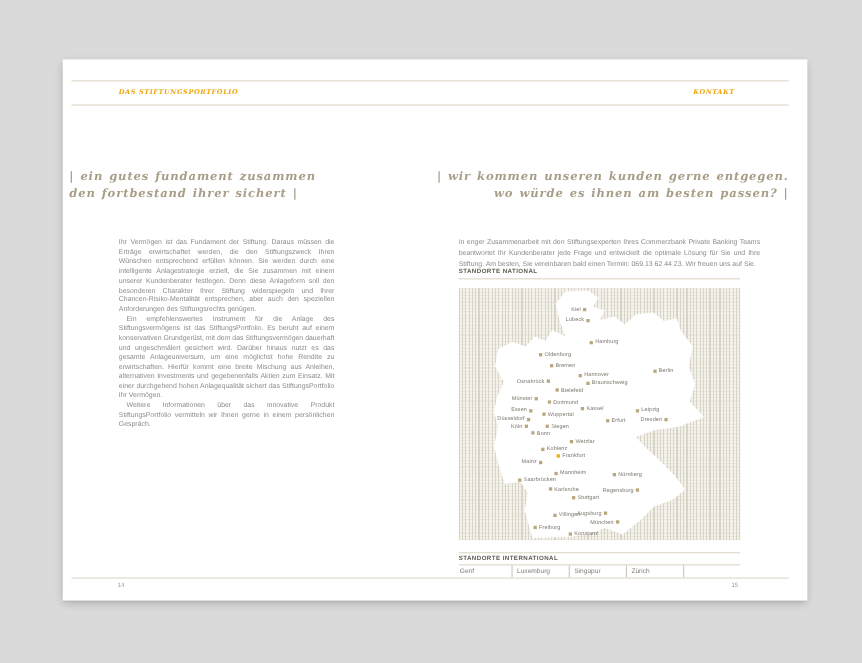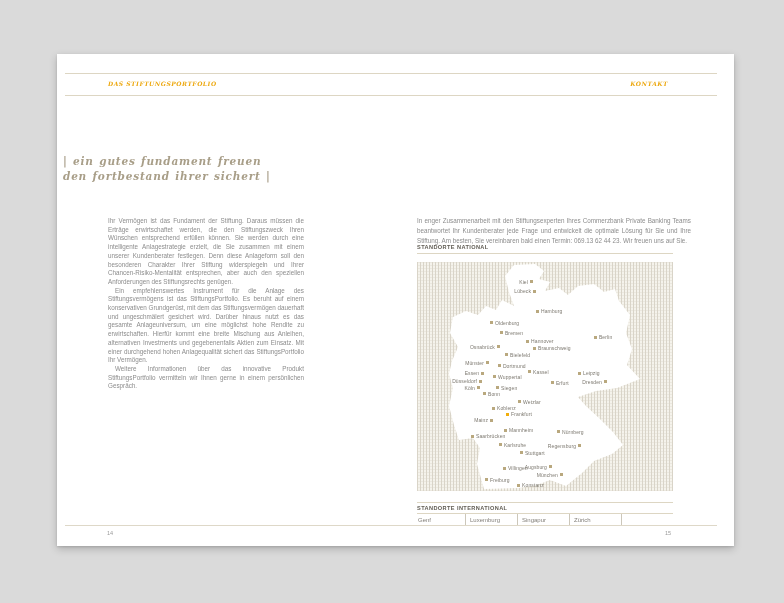--- a/index.html
+++ b/index.html
@@ -83,30 +83,34 @@
 <body>
 
 <div class="spread">
 
   <div class="rule rule-top1"></div>
   <div class="kicker kicker-left">DAS STIFTUNGSPORTFOLIO</div>
   <div class="kicker kicker-right">KONTAKT</div>
   <div class="rule rule-top2"></div>
 
   <div class="heading heading-left">
-    <div>| ein gutes fundament freuen</div>
+    <div>| ein gutes fundament zusammen</div>
     <div>den fortbestand ihrer sichert |</div>
   </div>
   <div class="body-text">
       <p class="body-par">Ihr Vermögen ist das Fundament der Stiftung. Daraus müssen die Erträge erwirtschaftet werden, die den Stiftungszweck Ihren Wünschen entsprechend erfüllen können. Sie werden durch eine intelligente Anlagestrategie erzielt, die Sie zusammen mit einem unserer Kundenberater festlegen. Denn diese Anlageform soll den besonderen Charakter Ihrer Stiftung widerspiegeln und Ihrer Chancen-Risiko-Mentalität entsprechen, aber auch den speziellen Anforderungen des Stiftungsrechts genügen.</p>
       <p class="body-par indent">Ein empfehlenswertes Instrument für die Anlage des Stiftungsvermögens ist das StiftungsPortfolio. Es beruht auf einem konservativen Grundgerüst, mit dem das Stiftungsvermögen dauerhaft und ungeschmälert gesichert wird. Darüber hinaus nutzt es das gesamte Anlageuniversum, um eine möglichst hohe Rendite zu erwirtschaften. Hierfür kommt eine breite Mischung aus Anleihen, alternativen Investments und gegebenenfalls Aktien zum Einsatz. Mit einer durchgehend hohen Anlagequalität sichert das StiftungsPortfolio Ihr Vermögen.</p>
       <p class="body-par indent">Weitere Informationen über das innovative Produkt StiftungsPortfolio vermitteln wir Ihnen gerne in einem persönlichen Gespräch.</p>
     </div>
   <div class="pagenum pn-left">14</div>
 
+  <div class="heading heading-right">
+    <div>| wir kommen unseren kunden gerne entgegen.</div>
+    <div>wo würde es ihnen am besten passen? |</div>
+  </div>
   <div class="intro">In enger Zusammenarbeit mit den Stiftungsexperten Ihres Commerzbank Private Banking Teams beantwortet Ihr Kundenberater jede Frage und entwickelt die optimale Lösung für Sie und Ihre Stiftung. Am besten, Sie vereinbaren bald einen Termin: 069.13 62 44 23. Wir freuen uns auf Sie.</div>
 
   <div class="section-label label-national">STANDORTE NATIONAL</div>
   <div class="rule rule-national"></div>
 
   <div class="map">
     <svg class="germany-svg" viewBox="0 0 256 229" preserveAspectRatio="none">
       <path fill="#ffffff" d="M88,14 L97,3 L118,2 L127,9 L122,17 L133,20 L128,29 L142,26 L151,33
         L161,24 L177,22 L187,30 L198,27 L202,39 L213,53 L209,71 L215,87 L210,103 L223,117
         L200,126 L179,129 L161,135 L169,144 L182,156 L196,170 L206,183 L195,192 L177,199

